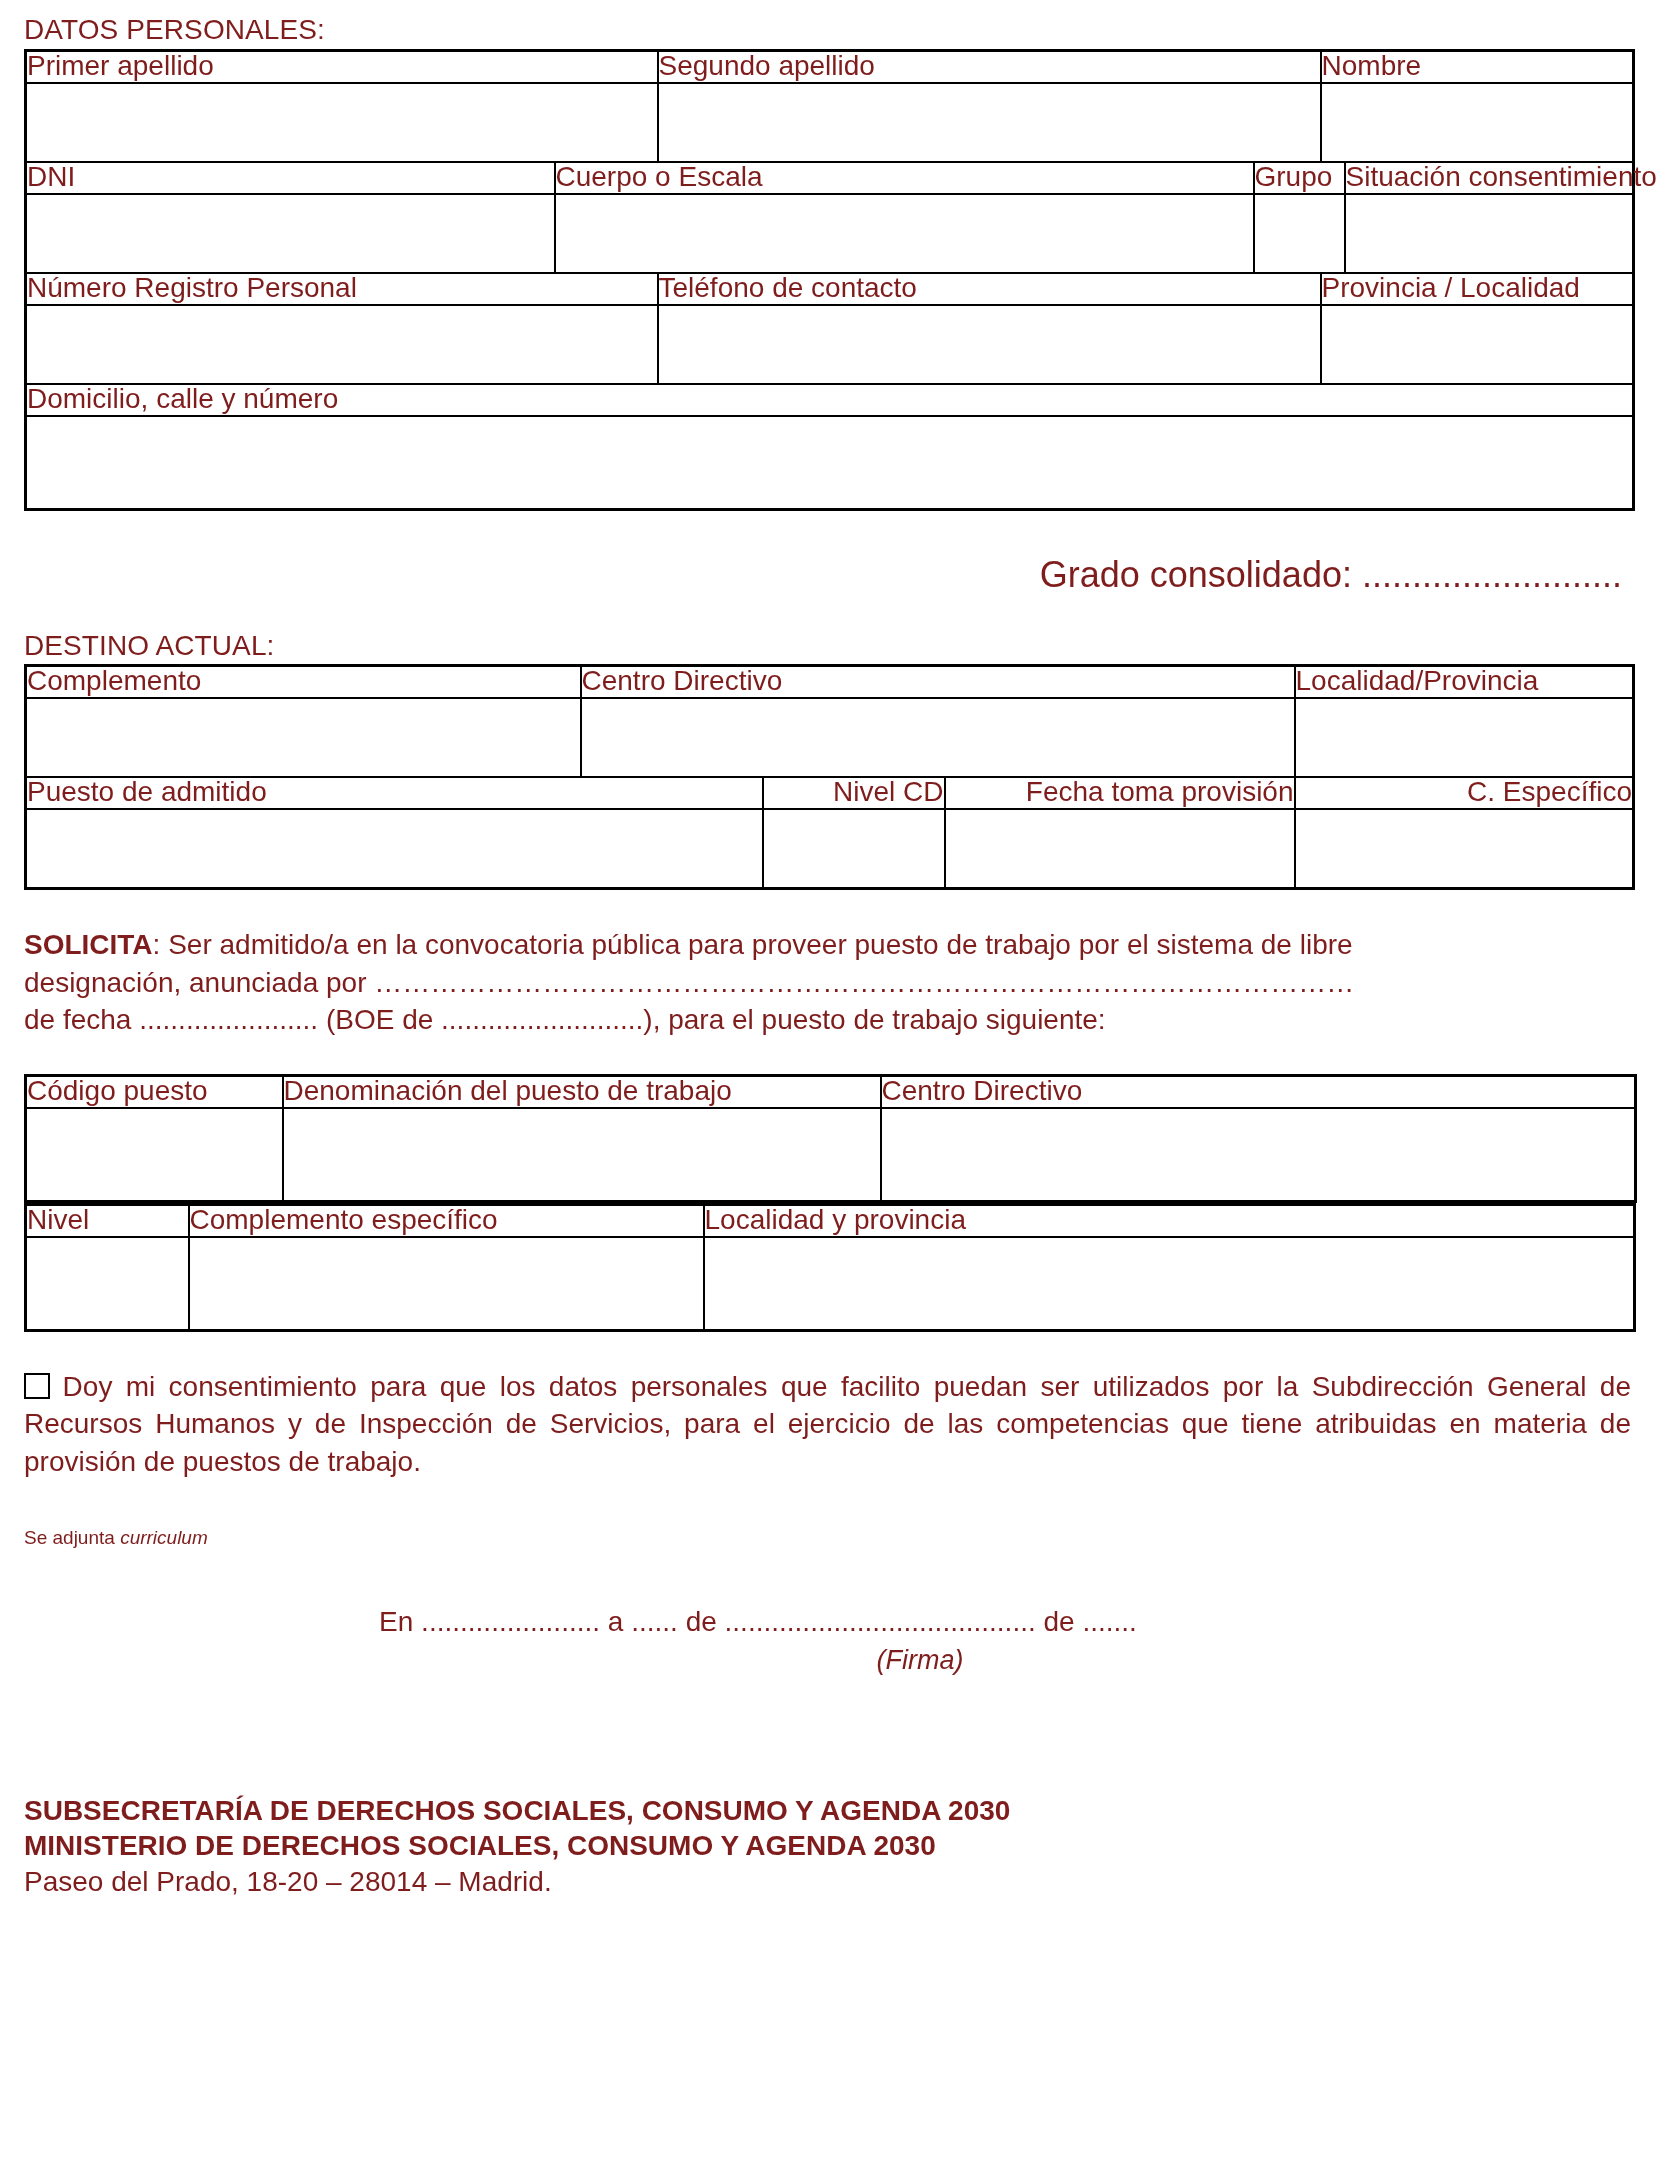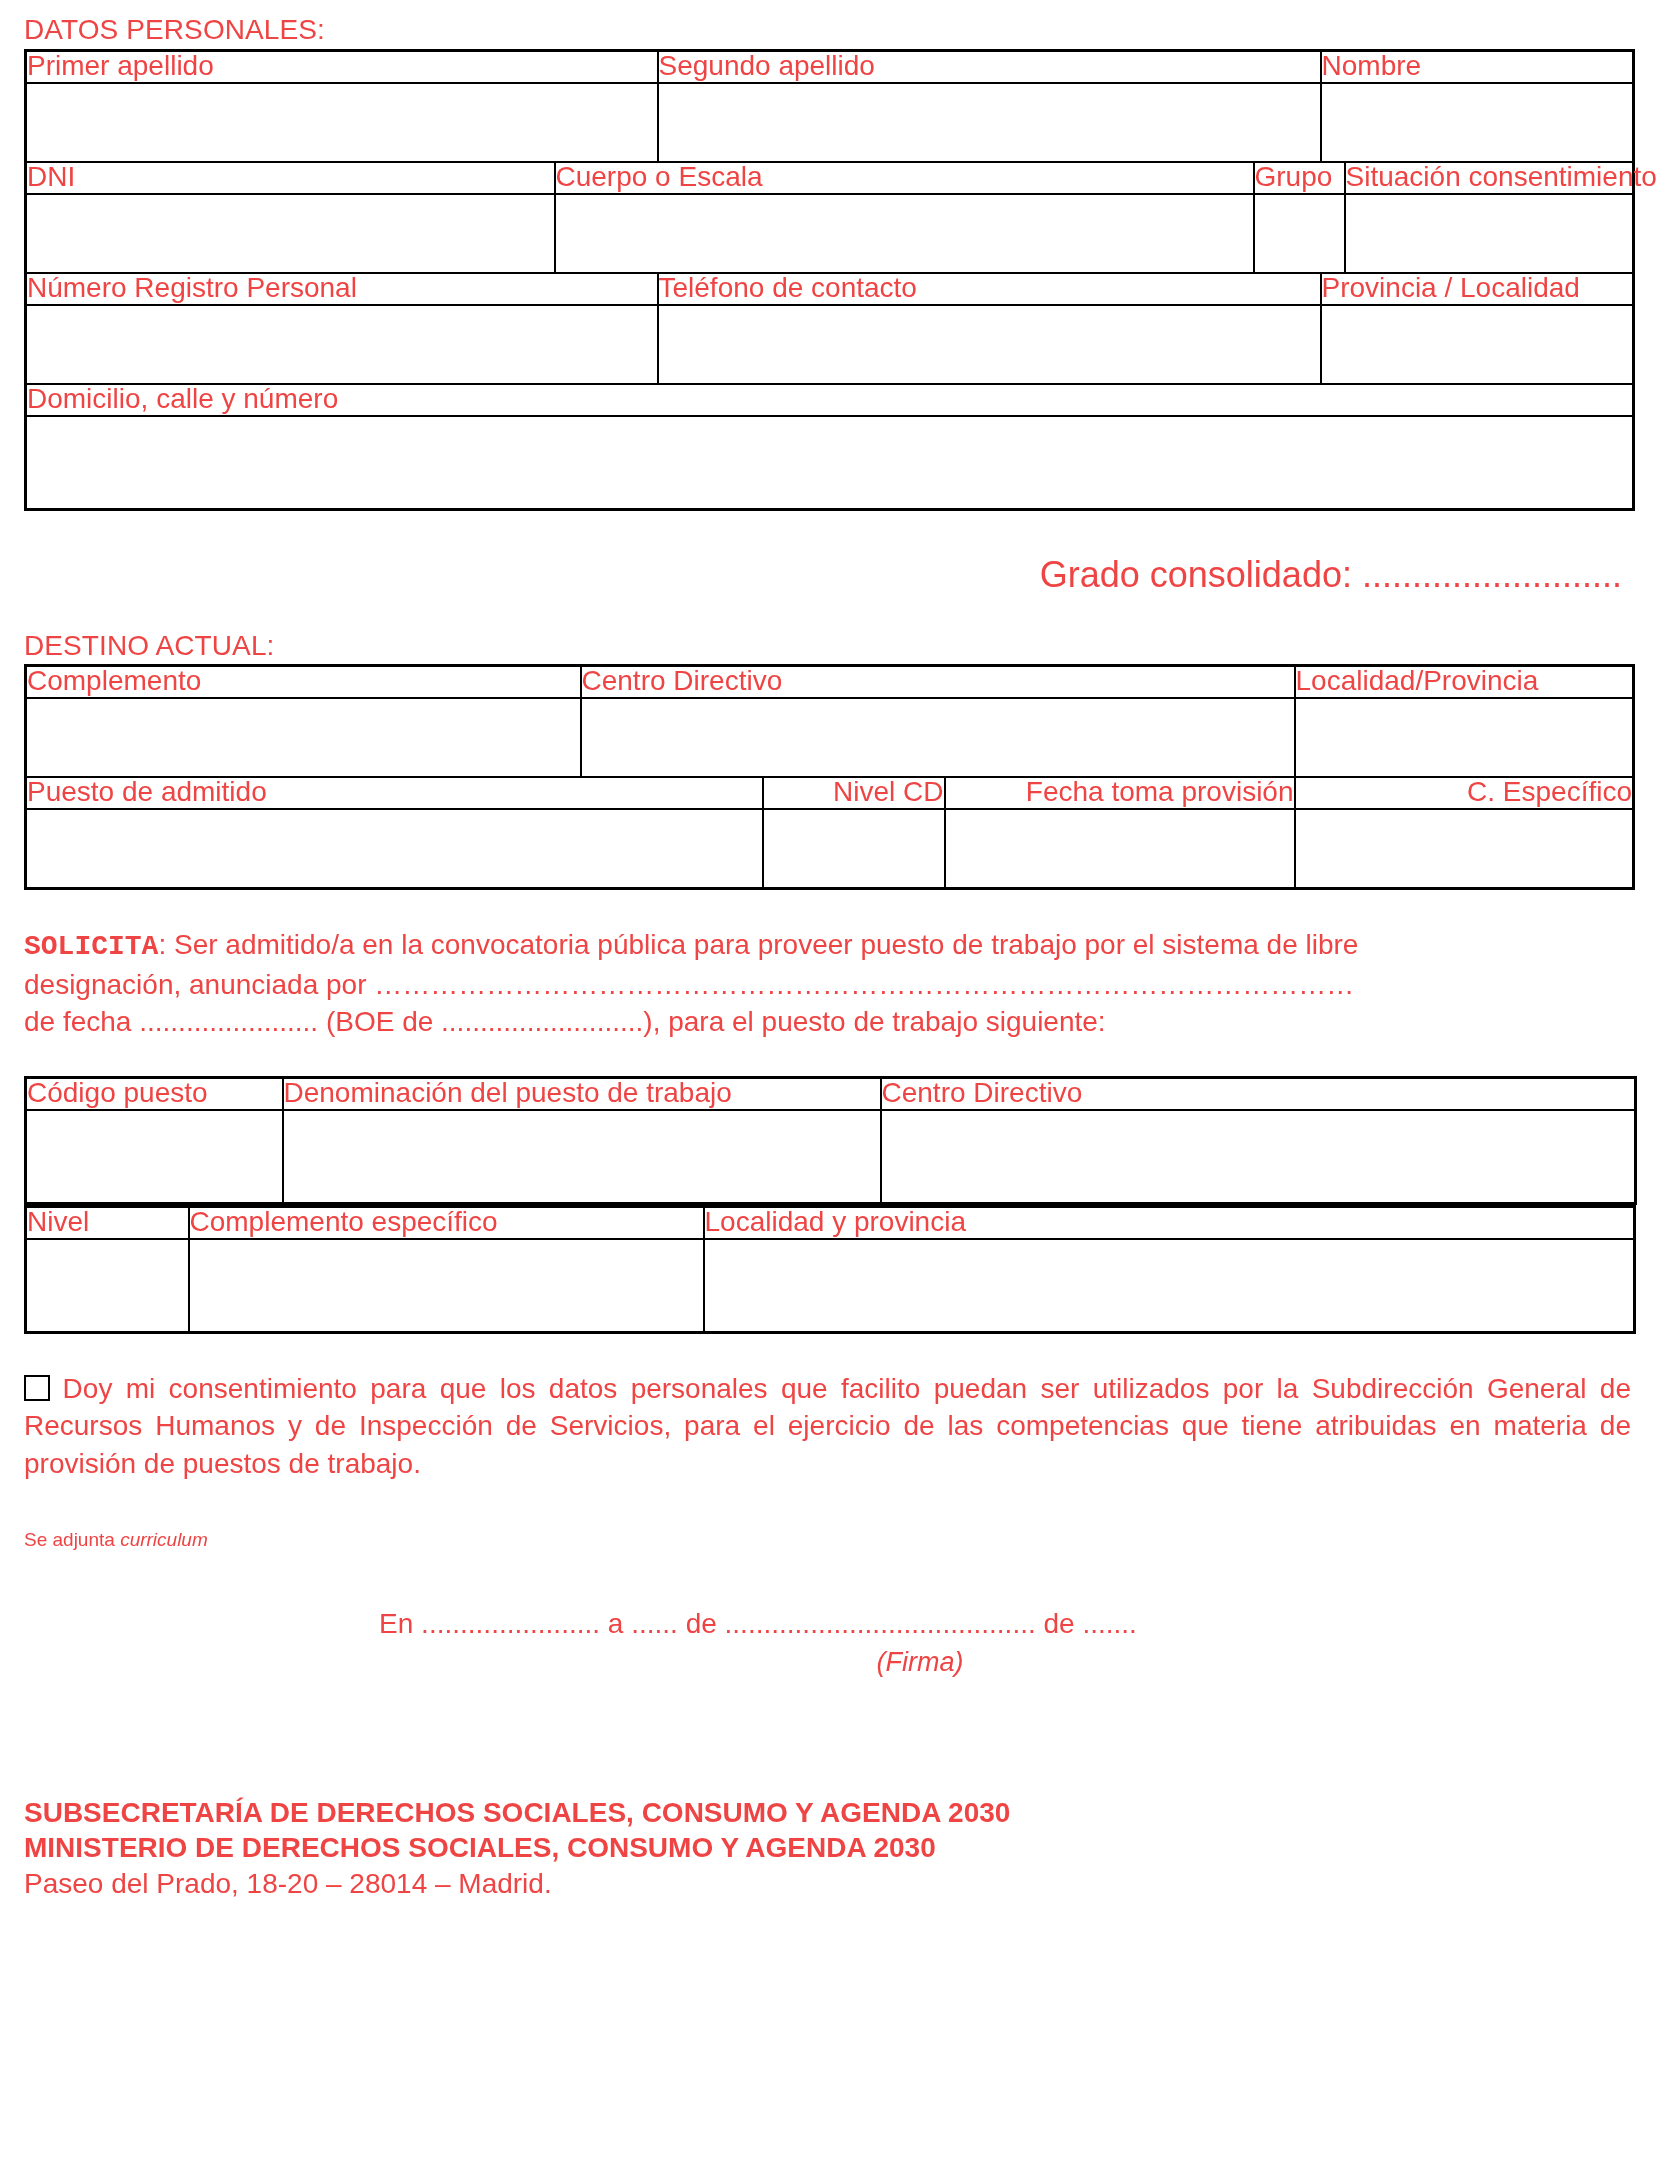--- a/index.html
+++ b/index.html
@@ -6,21 +6,21 @@
     margin: 0;
     padding: 0;
     background: #ffffff;
   }
   .page {
     position: relative;
     width: 1678px;
     height: 2183px;
     background: #ffffff;
     font-family: "Liberation Sans", sans-serif;
-    color: #ef4444;
+    color: #7f1d1d;
     box-sizing: border-box;
     padding: 0;
     overflow: hidden;
   }
   .inner {
     position: absolute;
     left: 24px;
     top: 0;
     width: 1620px;
   }
@@ -80,21 +80,21 @@
     text-align: right;
     padding-right: 22px;
     white-space: nowrap;
   }
 
   .para {
     font-size: 28px;
     line-height: 1.33;
     width: 1599px;
   }
-  .para b { font-weight: bold; font-family: Liberation Mono, monospace; }
+  .para b { font-weight: bold; }
 
   .solicita-line { white-space: nowrap; }
 
   .consent-wrap {
     position: relative;
     width: 1607px;
     font-size: 28px;
     line-height: 1.33;
     text-align: justify;
   }

